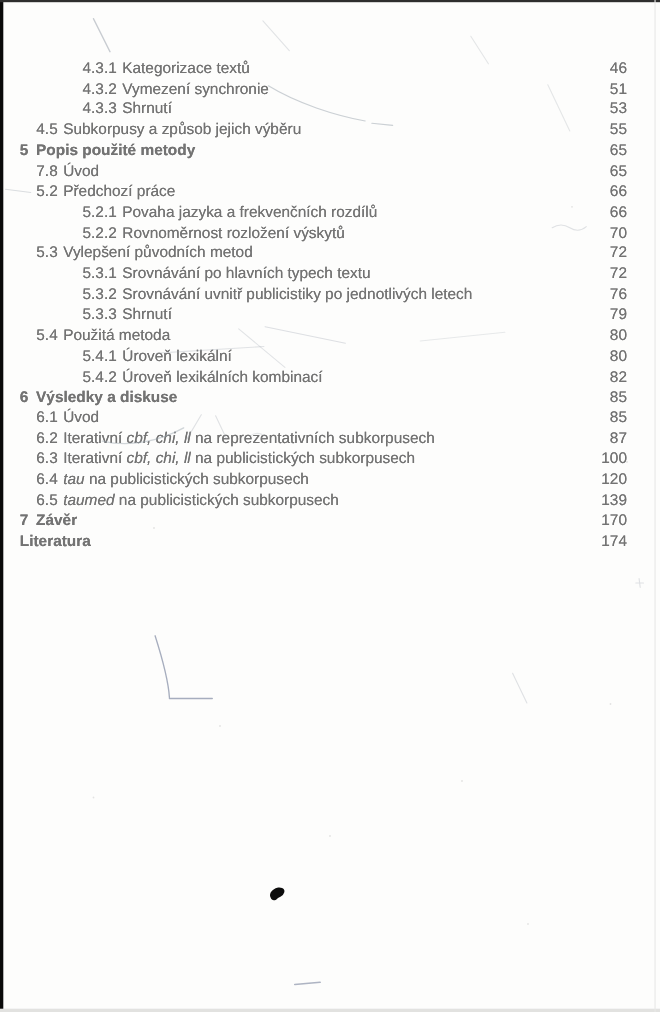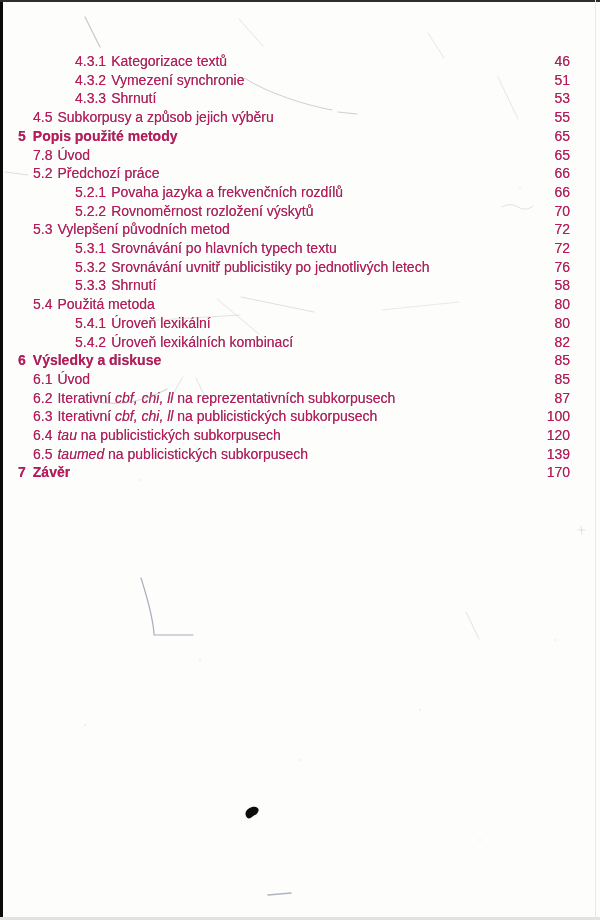--- a/index.html
+++ b/index.html
@@ -24,21 +24,21 @@
   .edge-bottom { position:absolute; left:0; bottom:0; width:600px; height:3px; background:#e2e2e0; }
   .edge-right  { position:absolute; right:4px; top:0; width:1px; height:920px; background:#e8e8e6; }
 
   .toc {
     position: absolute;
     left: 18px;
     top: 52px;
     width: 552px;
     font-size: 14px;
     line-height: 18.7px;
-    color: #be185d;
+    color: #737373;
     text-shadow: 0 0 0.5px rgba(20,20,20,0.55);
   }
   .row { display: flex; }
   .row .left { flex: 1; white-space: nowrap; }
   .row .pg   { width: 34px; text-align: right; font-weight: normal; }
   .indent-1 .left { padding-left: 15px; }
   .indent-2 .left { padding-left: 57px; }
   .bold .left { font-weight: bold; }
   .num { padding-right: 5px; }
   .bold .num { padding-right: 7px; }
@@ -105,21 +105,21 @@
       <div class="row indent-2">
         <span class="left"><span class="num">5.3.1</span><span>Srovnávání po hlavních typech textu</span></span>
         <span class="pg">72</span>
       </div>
       <div class="row indent-2">
         <span class="left"><span class="num">5.3.2</span><span>Srovnávání uvnitř publicistiky po jednotlivých letech</span></span>
         <span class="pg">76</span>
       </div>
       <div class="row indent-2">
         <span class="left"><span class="num">5.3.3</span><span>Shrnutí</span></span>
-        <span class="pg">58</span>
+        <span class="pg">79</span>
       </div>
       <div class="row indent-1">
         <span class="left"><span class="num">5.4</span><span>Použitá metoda</span></span>
         <span class="pg">80</span>
       </div>
       <div class="row indent-2">
         <span class="left"><span class="num">5.4.1</span><span>Úroveň lexikální</span></span>
         <span class="pg">80</span>
       </div>
       <div class="row indent-2">
@@ -146,20 +146,24 @@
         <span class="left"><span class="num">6.4</span><em>tau</em><span> na publicistických subkorpusech</span></span>
         <span class="pg">120</span>
       </div>
       <div class="row indent-1">
         <span class="left"><span class="num">6.5</span><em>taumed</em><span> na publicistických subkorpusech</span></span>
         <span class="pg">139</span>
       </div>
       <div class="row indent-0 bold">
         <span class="left"><span class="num">7</span><span>Závěr</span></span>
         <span class="pg">170</span>
+      </div>
+      <div class="row indent-0 bold">
+        <span class="left"><span>Literatura</span></span>
+        <span class="pg">174</span>
       </div>
     </div>
 
   <svg class="artifacts" viewBox="0 0 600 920" xmlns="http://www.w3.org/2000/svg">
     <g fill="none" stroke-linecap="round">
       <path d="M85,17 L100,47" stroke-width="1.3" opacity="0.55" stroke="#9aa3ad"></path>
       <path d="M239,19 L263,46" stroke-width="1" opacity="0.28" stroke="#9aa3ad"></path>
       <path d="M428,33 L444,58" stroke-width="1" opacity="0.25" stroke="#9aa3ad"></path>
       <path d="M244,78 C270,94 305,105 332,110 M338,112 L357,114" stroke-width="1" opacity="0.5" stroke="#9aa3ad"></path>
       <path d="M498,77 L518,119" stroke-width="1" opacity="0.25" stroke="#9aa3ad"></path>

